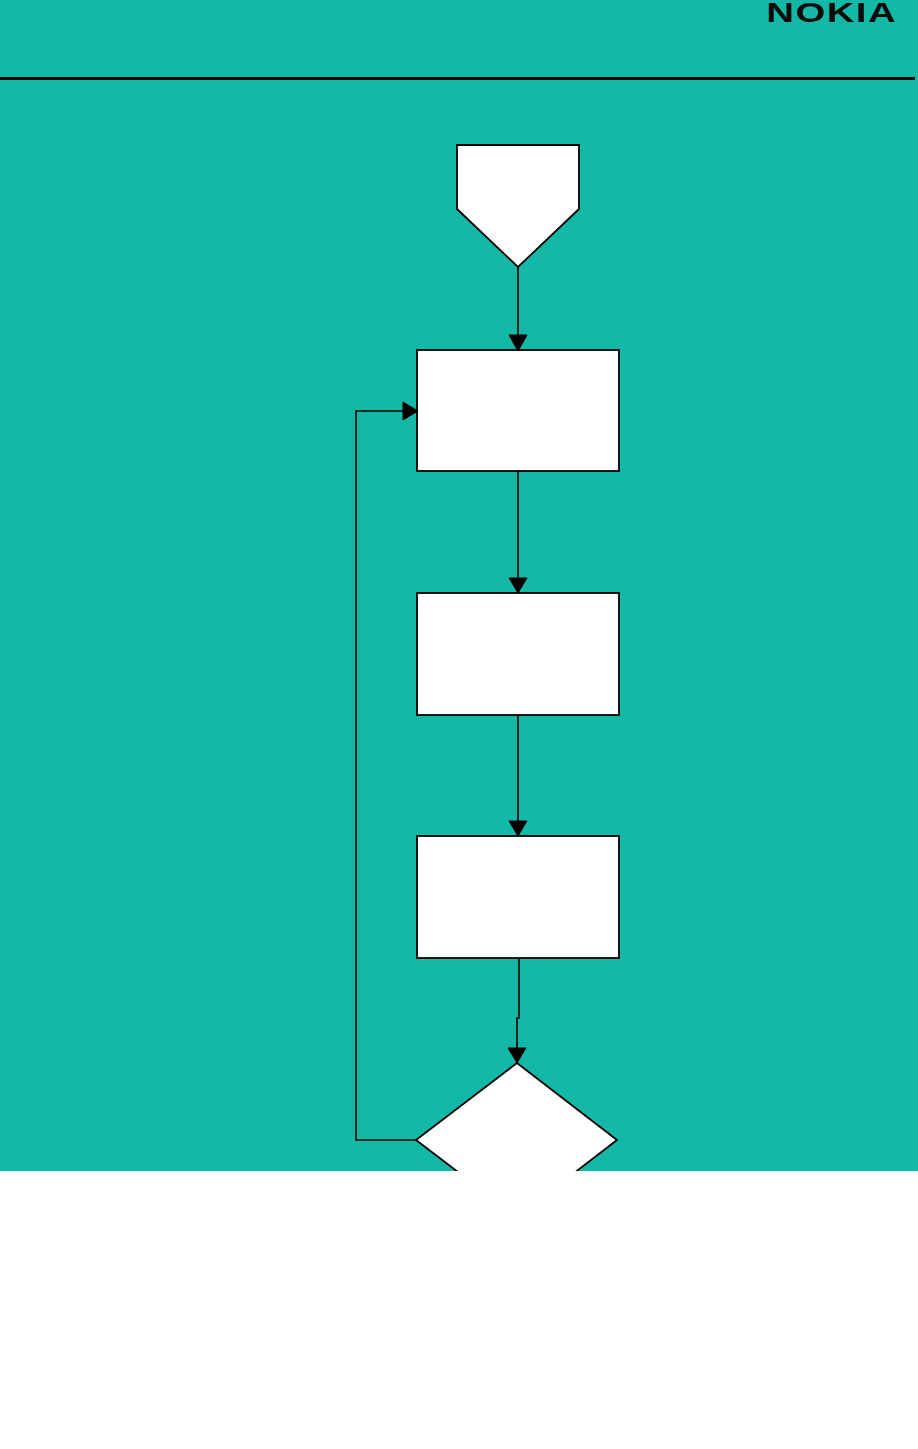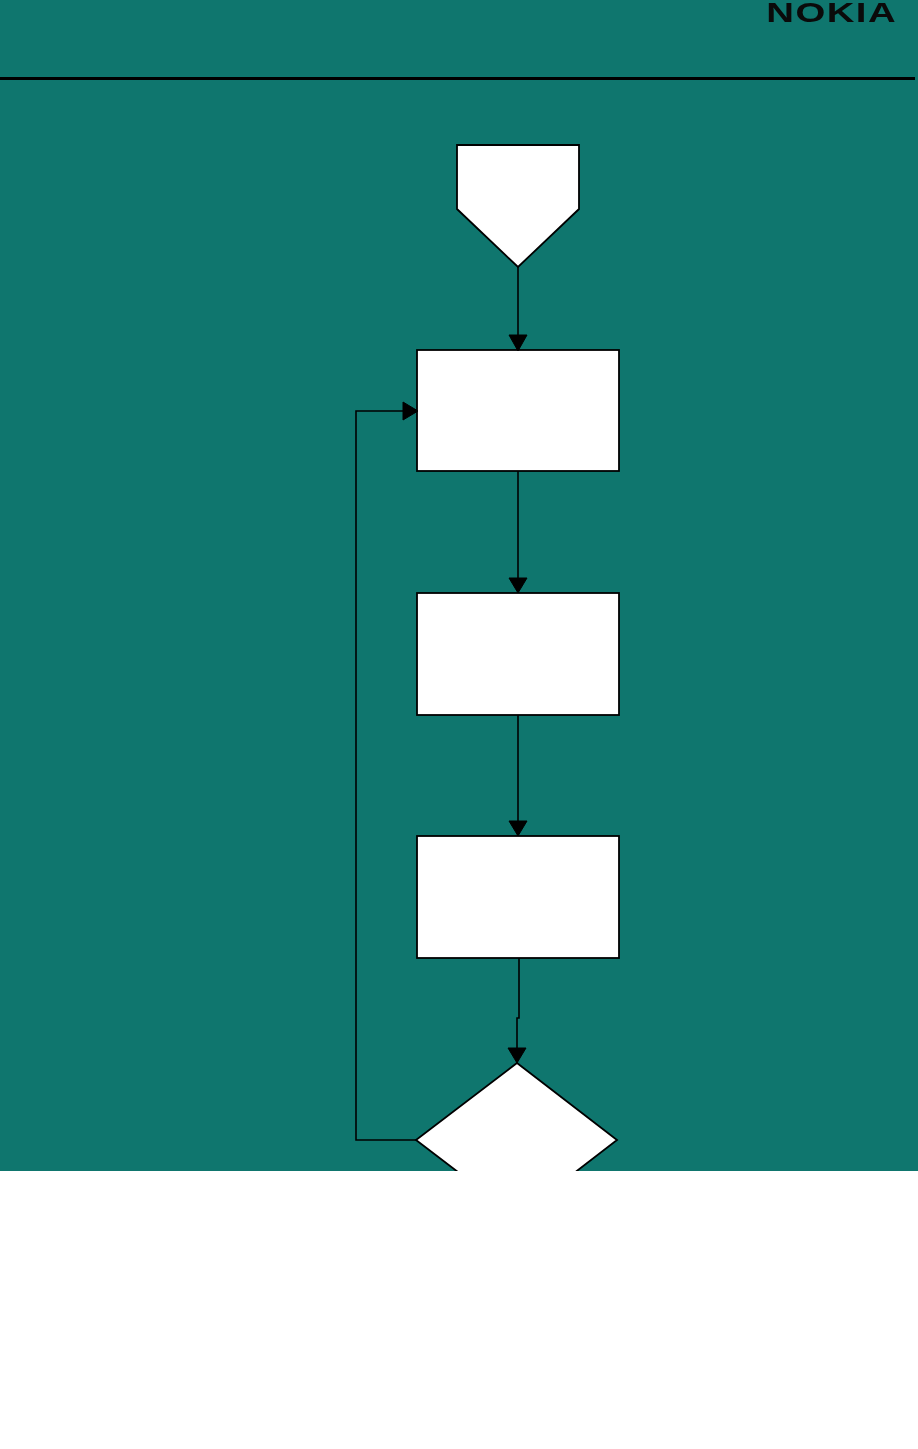--- a/index.html
+++ b/index.html
@@ -4,21 +4,21 @@
 <style>
   html, body {
     margin: 0;
     padding: 0;
     background: #ffffff;
   }
   .page {
     position: relative;
     width: 918px;
     height: 1171px;
-    background: #0f766e;
+    background: #14b8a6;
     overflow: hidden;
     font-family: "Liberation Sans", sans-serif;
   }
   .nokia-logo {
     position: absolute;
     top: 0px;
     right: 21px;
     height: 27px;
     line-height: 27px;
     font-size: 27px;

